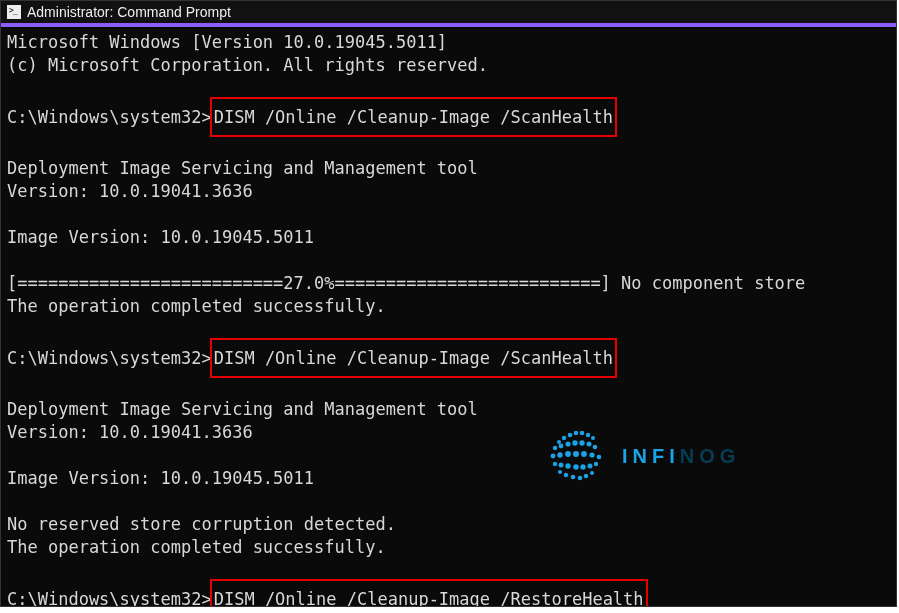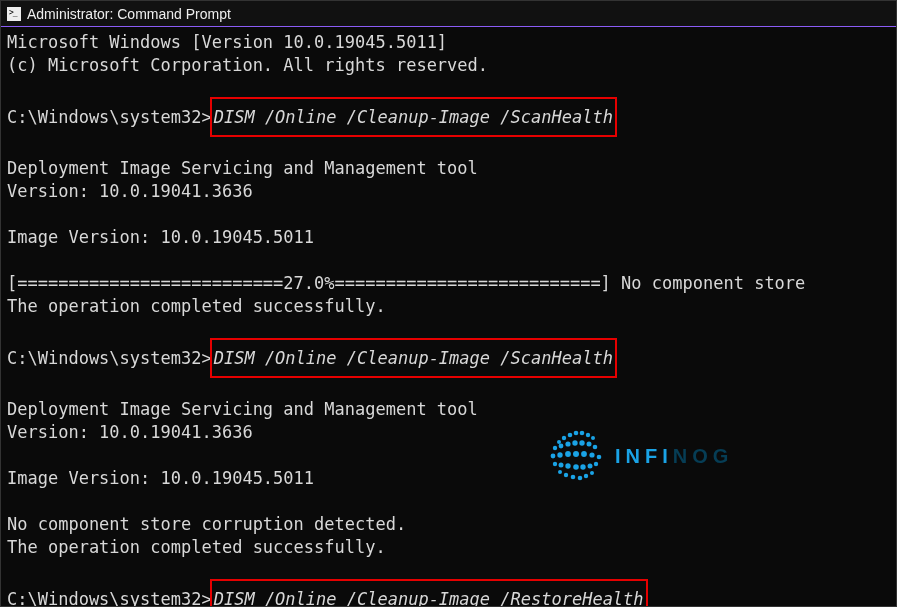--- a/index.html
+++ b/index.html
@@ -17,21 +17,21 @@
       height: 607px;
       border: 1px solid #333;
       background: #0a0a0a;
       overflow: hidden;
     }
     .titlebar {
       height: 26px;
       background: #111;
       display: flex;
       align-items: center;
-      border-bottom: 1px solid #8b5cf6;
+      border-bottom: 4px solid #8b5cf6;
       padding: 0 6px;
       gap: 6px;
     }
     .titlebar-icon {
       width: 14px;
       height: 14px;
       background: #eee;
       position: relative;
     }
     .titlebar-icon::after {
@@ -58,29 +58,28 @@
       color: #d8d8d8;
       white-space: pre;
       position: relative;
     }
     .hl {
       border: 2.5px solid #e60000;
       padding: 8px 2px;
       margin: -3px -2px;
       display: inline-block;
       line-height: 20px;
-      font-style: italic;
     }
     .watermark {
       position: absolute;
       left: 544px;
       top: 423px;
       display: flex;
       align-items: center;
-      gap: 6px;
+      gap: 13px;
       pointer-events: none;
     }
     .wm-text {
       font-family: Arial, sans-serif;
       font-size: 20px;
       letter-spacing: 5px;
       font-weight: 600;
     }
     .wm-text .c1 { color: #1aa3e6; }
     .wm-text .c2 { color: #063d55; }
@@ -107,21 +106,21 @@
 <span>[==========================27.0%==========================] No component store</span>
 <span>The operation completed successfully.</span>
 
 <span>C:\Windows\system32&gt;</span><span class="hl"><span>DISM /Online /Cleanup-Image /ScanHealth</span></span>
 
 <span>Deployment Image Servicing and Management tool</span>
 <span>Version: 10.0.19041.3636</span>
 
 <span>Image Version: 10.0.19045.5011</span>
 
-<span>No component store corruption detected.</span>
+<span>No reserved store corruption detected.</span>
 <span>The operation completed successfully.</span>
 
 <span>C:\Windows\system32&gt;</span><span class="hl"><span>DISM /Online /Cleanup-Image /RestoreHealth</span></span>
 </div>
 
   <div class="watermark">
     <svg class="globe" viewBox="0 0 64 64">
       <g fill="#1aa3e6">
 
         <circle cx="14" cy="18" r="2"></circle>

